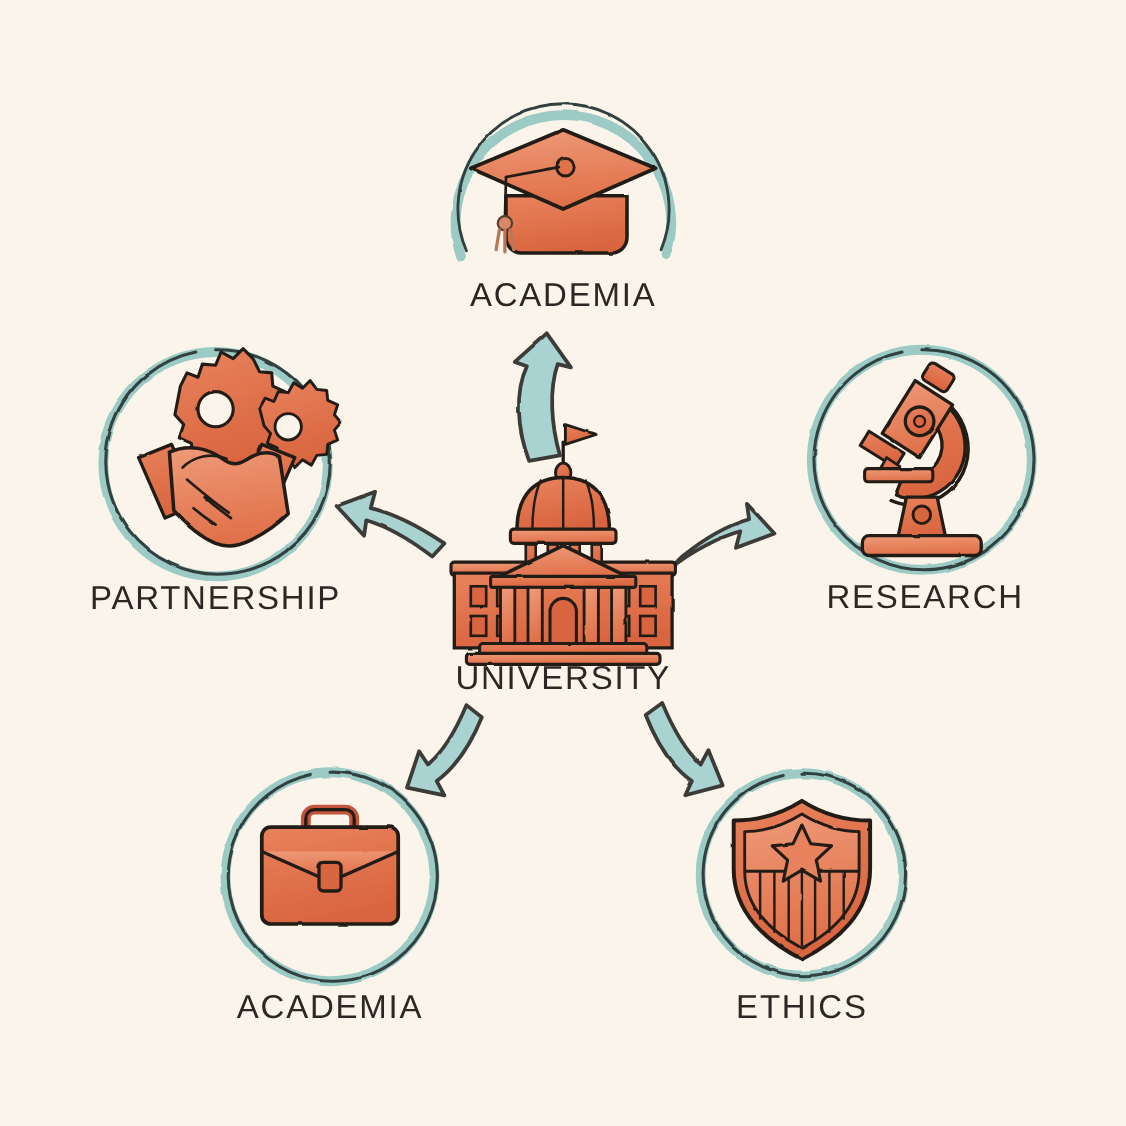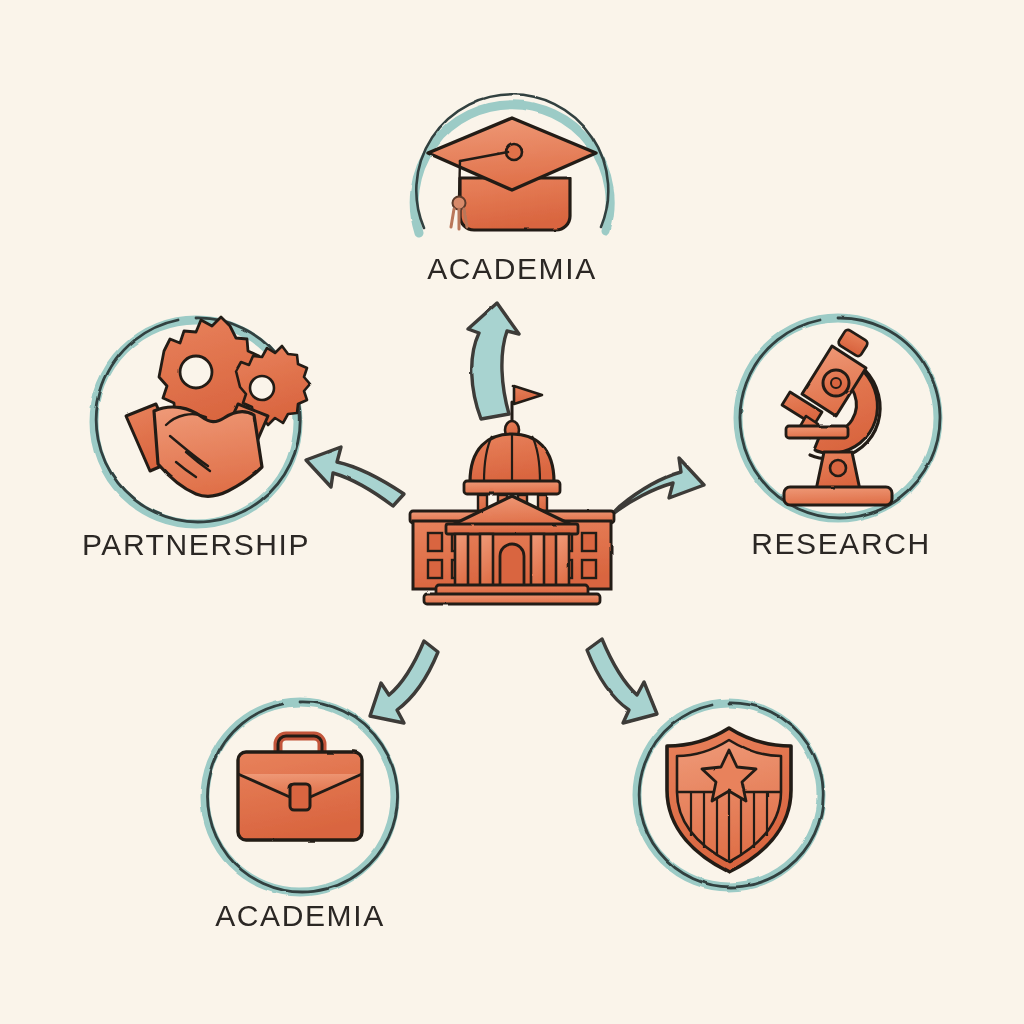--- a/index.html
+++ b/index.html
@@ -204,15 +204,17 @@
   </svg>
 
   <div class="node-label" style="left:512px;top:252px;">ACADEMIA</div>
 
   <div class="node-label" style="left:196px;top:528px;">PARTNERSHIP</div>
 
   <div class="node-label" style="left:841px;top:527px;">RESEARCH</div>
 
   <div class="node-label" style="left:300px;top:899px;">ACADEMIA</div>
 
-
+  <div class="node-label" style="left:729px;top:899px;">ETHICS</div>
+
+  <div class="node-label" style="left:512px;top:600px;">UNIVERSITY</div>
 
 </div>
 
 </body></html>

